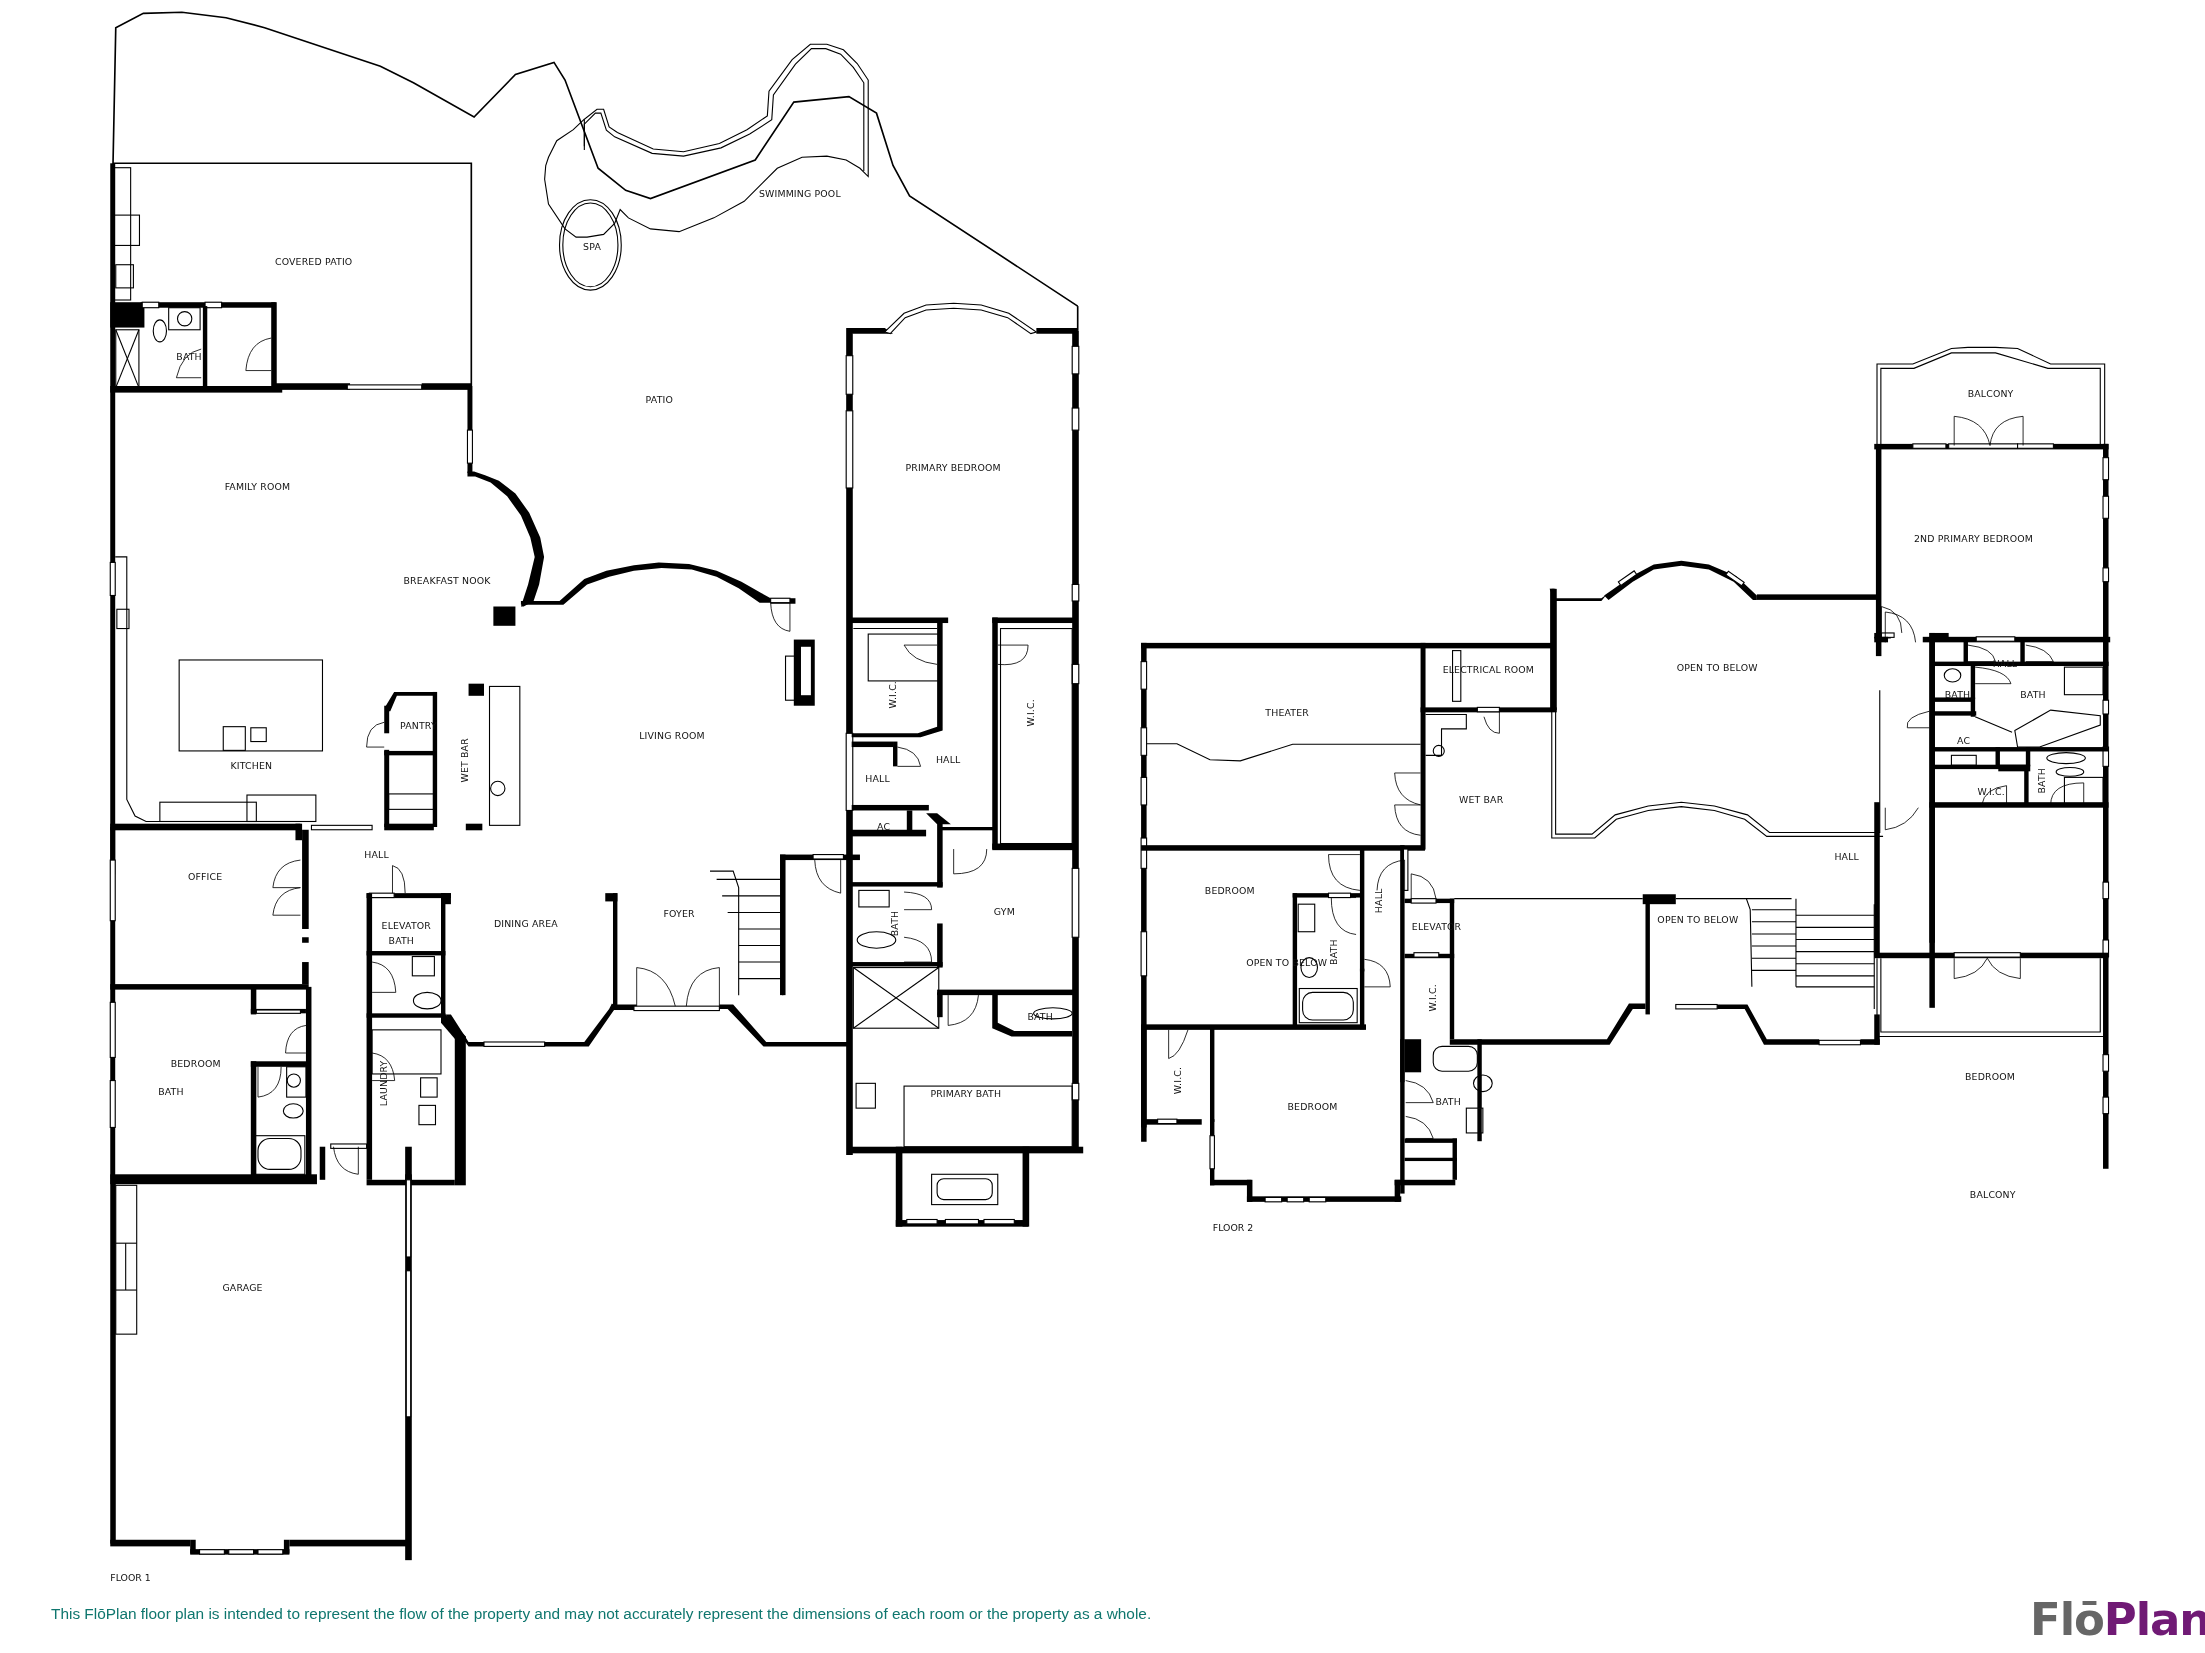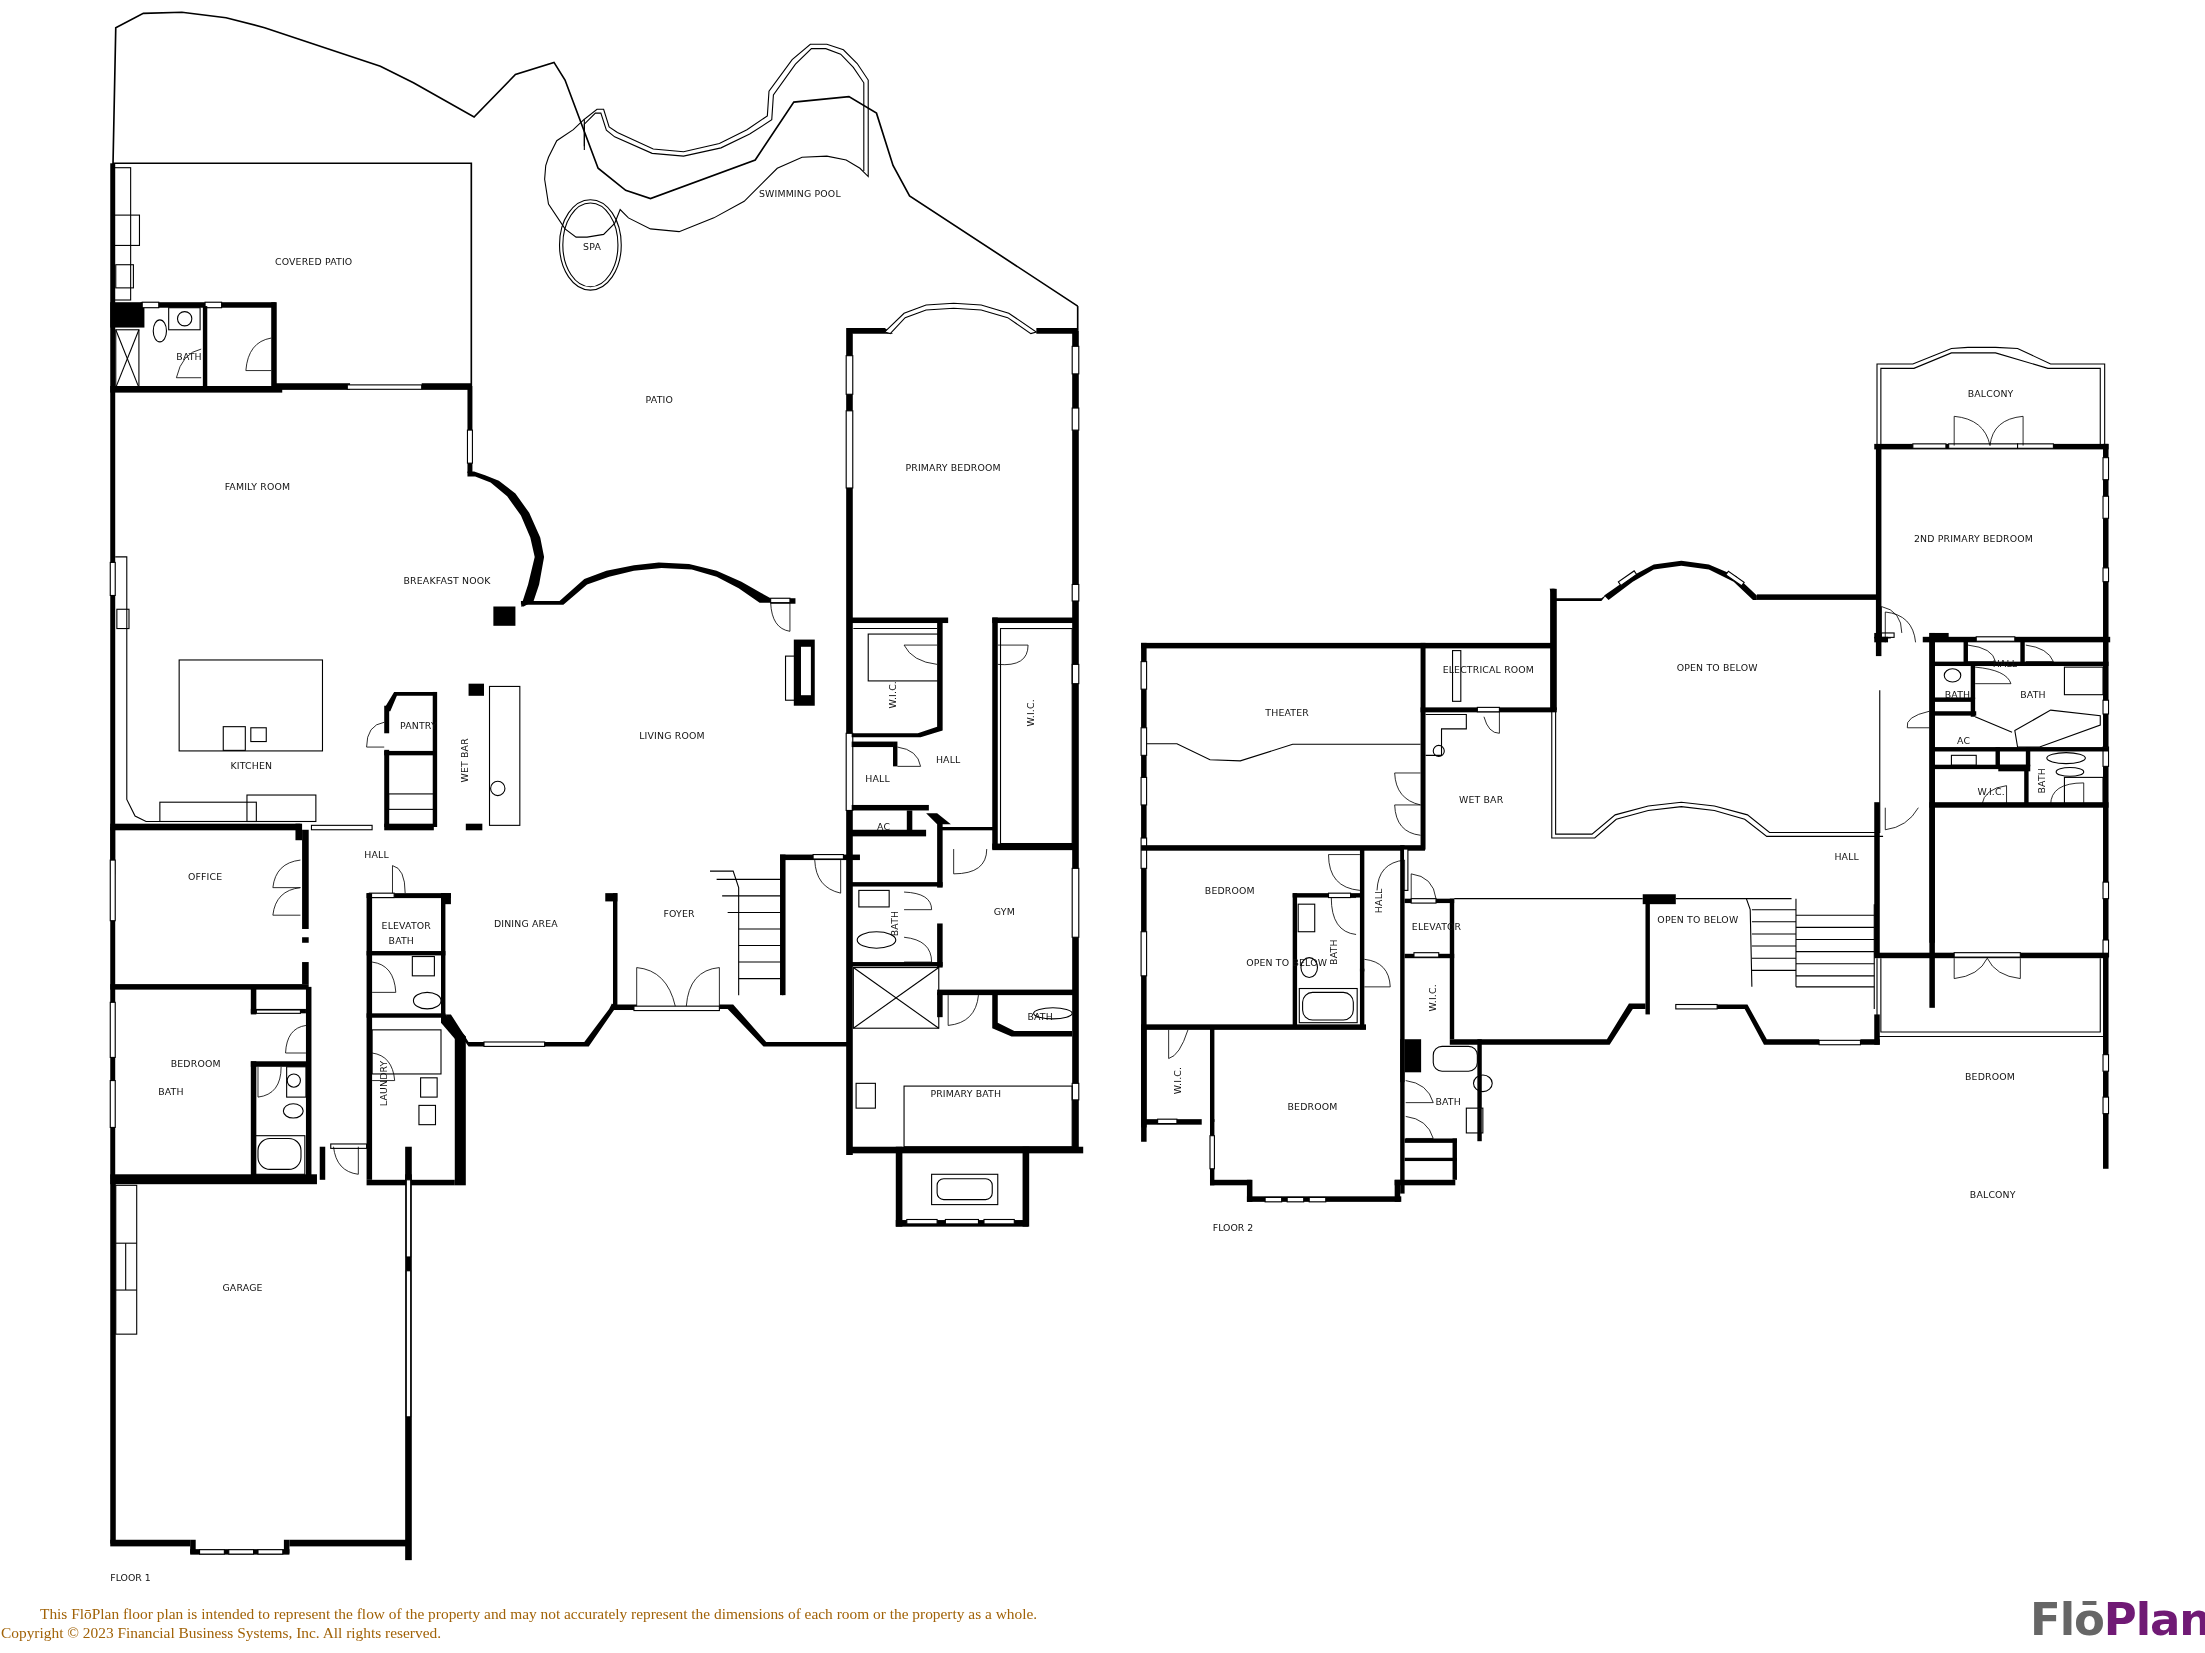--- a/index.html
+++ b/index.html
@@ -5,21 +5,21 @@
   html, body { margin: 0; padding: 0; background: #ffffff; }
   body { width: 2205px; height: 1654px; position: relative; overflow: hidden; font-family: "DejaVu Sans Condensed", "DejaVu Sans", sans-serif; }
   #plan { position: absolute; left: 0; top: 0; width: 2205px; height: 1654px; }
   .wall { fill: #000; }
   .thin { fill: none; stroke: #000; stroke-width: 3; }
   .thin2 { fill: none; stroke: #000; stroke-width: 2; }
   .win { fill: #fff; stroke: #000; stroke-width: 2; }
   .door { fill: none; stroke: #000; stroke-width: 1.5; }
   .lbl { font-family: "DejaVu Sans", sans-serif; font-size: 17px; fill: #111; text-anchor: middle; dominant-baseline: middle; letter-spacing: 0.3px; }
   .floorlbl { font-family: "DejaVu Sans", sans-serif; font-size: 17px; fill: #111; }
-  .disclaimer { position: absolute; left: 40px; top: 1604px; font-family: Liberation Serif, serif; font-size: 15.4px; color: #a16207; line-height: 19px; white-space: nowrap; }
+  .disclaimer { position: absolute; left: 51px; top: 1604px; font-family: Liberation Sans, sans-serif; font-size: 15.4px; color: #0f766e; line-height: 19px; white-space: nowrap; }
   .disclaimer .l2 { margin-left: -39px; }
   .logo { position: absolute; left: 2007px; top: 1593px; font-family: "DejaVu Sans", sans-serif; font-size: 45px; font-weight: bold; letter-spacing: -1.1px; }
   .logo .flo { color: #666666; margin-left: 23px; }
   .logo .plan { color: #701a75; }
 </style>
 </head>
 <body>
 
 <svg id="plan" viewBox="0 0 4000 3000" xmlns="http://www.w3.org/2000/svg">
 
@@ -501,19 +501,18 @@
     <text class="lbl" x="2381" y="1848" dy="160">BEDROOM</text>
     <text class="lbl" x="2627" y="1840" dy="160">BATH</text>
     <text class="lbl" x="3610" y="1963" dy="-8">BEDROOM</text>
     <text class="lbl" x="3615" y="2168" dy="0">BALCONY</text>
     <text class="floorlbl" x="2200" y="2233">FLOOR 2</text>
   </g>
 </svg>
 
 <div class="disclaimer">
   <div>This FlōPlan floor plan is intended to represent the flow of the property and may not accurately represent the dimensions of each room or the property as a whole.</div>
-  <div class="l2">Copyright © 2023 Financial Business Systems, Inc. All rights reserved.</div>
 </div>
 
 <div class="logo">
   <span class="flo">Flō</span><span class="plan">Plan</span>
 </div>
 
 
 </body></html>

